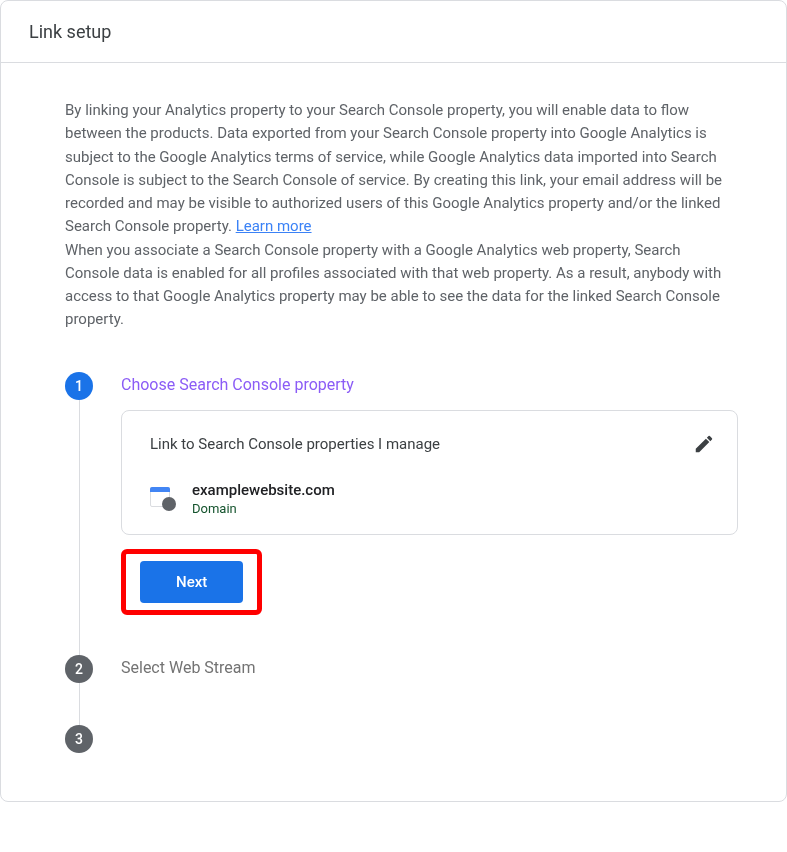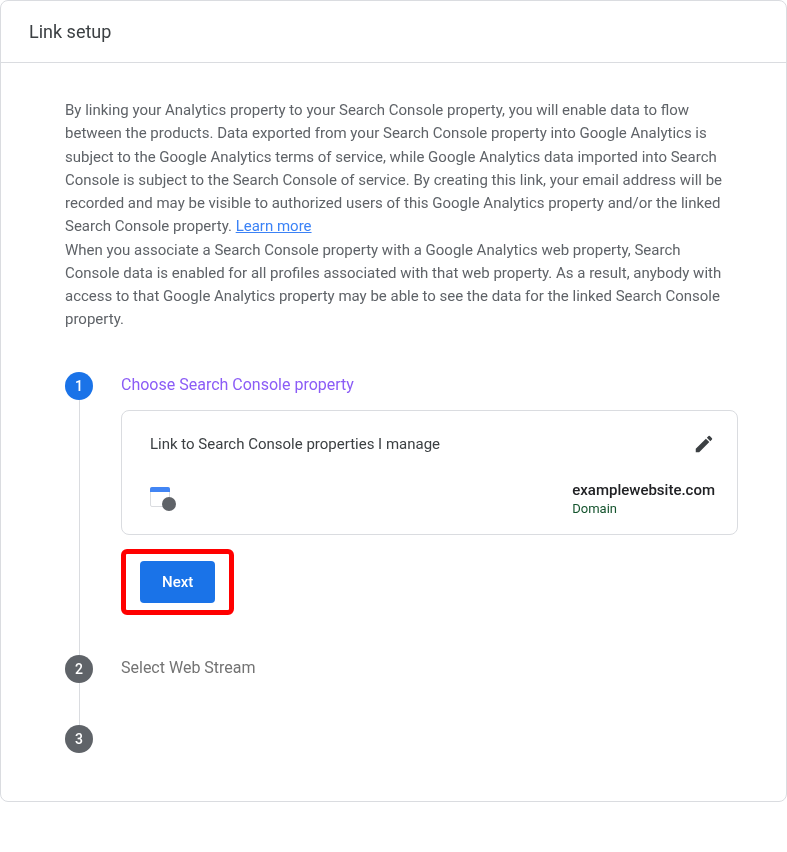--- a/index.html
+++ b/index.html
@@ -109,21 +109,20 @@
       color: #3c4043;
     }
     .edit-icon {
       cursor: pointer;
       display: inline-flex;
     }
     .property-row {
       display: flex;
       align-items: center;
       gap: 16px;
-      justify-content: space-between;
     }
     .property-icon {
       width: 26px;
       height: 26px;
       position: relative;
       display: inline-block;
     }
     .property-icon-page {
       position: absolute;
       width: 20px;
@@ -172,21 +171,21 @@
       border: 5px solid #ff0000;
       border-radius: 6px;
       padding: 7px 14px;
       margin-bottom: 40px;
     }
     .btn-next {
       background: #1a73e8;
       color: #fff;
       border: none;
       border-radius: 4px;
-      padding: 12px 22px;
+      padding: 12px 36px;
       font-size: 15px;
       font-weight: 500;
       font-family: inherit;
       cursor: pointer;
     }
     .step-gap {
       height: 48px;
     }
   </style>
 </head>

